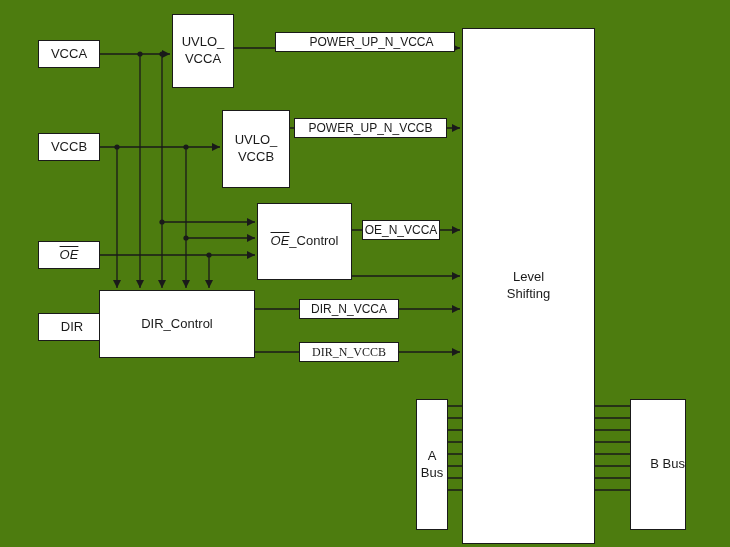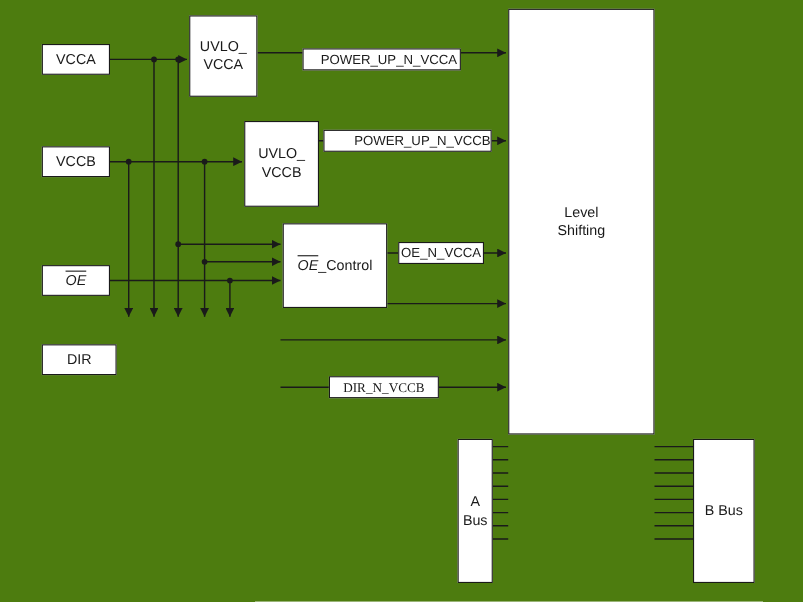--- a/index.html
+++ b/index.html
@@ -129,45 +129,51 @@
   <div class="box" style="left:222px; top:110px; width:68px; height:78px;">
     <span class="row">UVLO_</span>
     <span class="row">VCCB</span>
   </div>
 
   <div class="box" style="left:257px; top:203px; width:95px; height:77px; flex-direction:row;">
     <span class="overline">OE</span>
       <span>_Control</span>
   </div>
 
+  <div class="box" style="left:99px; top:290px; width:156px; height:68px;">
+    <span>DIR_Control</span>
+  </div>
 
-  <div class="box" style="left:462px; top:8px; width:133px; height:387px;">
+  <div class="box" style="left:462px; top:28px; width:133px; height:516px;">
     <span class="row">Level</span>
     <span class="row">Shifting</span>
   </div>
 
   <div class="box" style="left:372px; top:399px; width:32px; height:131px;margin-left:44px;">
     <span>A Bus</span>
   </div>
 
-  <div class="box" style="left:630px; top:399px; width:56px; height:131px;">
+  <div class="box" style="left:630px; top:399px; width:56px; height:131px;align-items:flex-end;">
     <span>B Bus</span>
   </div>
 
-  <div class="siglabel" style="left:275px; top:44px; width:144px; height:20px;padding-left:13px;">
+  <div class="siglabel" style="left:275px; top:32px; width:180px; height:20px;padding-left:13px;">
     <span>POWER_UP_N_VCCA</span>
   </div>
 
-  <div class="siglabel" style="left:294px; top:118px; width:153px; height:20px;justify-content:flex-end;">
+  <div class="siglabel" style="left:294px; top:118px; width:153px; height:20px;">
     <span>POWER_UP_N_VCCB</span>
   </div>
 
   <div class="siglabel" style="left:362px; top:220px; width:78px; height:20px;">
     <span>OE_N_VCCA</span>
   </div>
 
 
+  <div class="siglabel" style="left:299px; top:299px; width:100px; height:20px;">
+    <span>DIR_N_VCCA</span>
+  </div>
 
   <div class="siglabel" style="left:299px; top:342px; width:100px; height:20px;font-family:Liberation Serif, serif;">
     <span>DIR_N_VCCB</span>
   </div>
 
 </div>
 
 </body></html>

